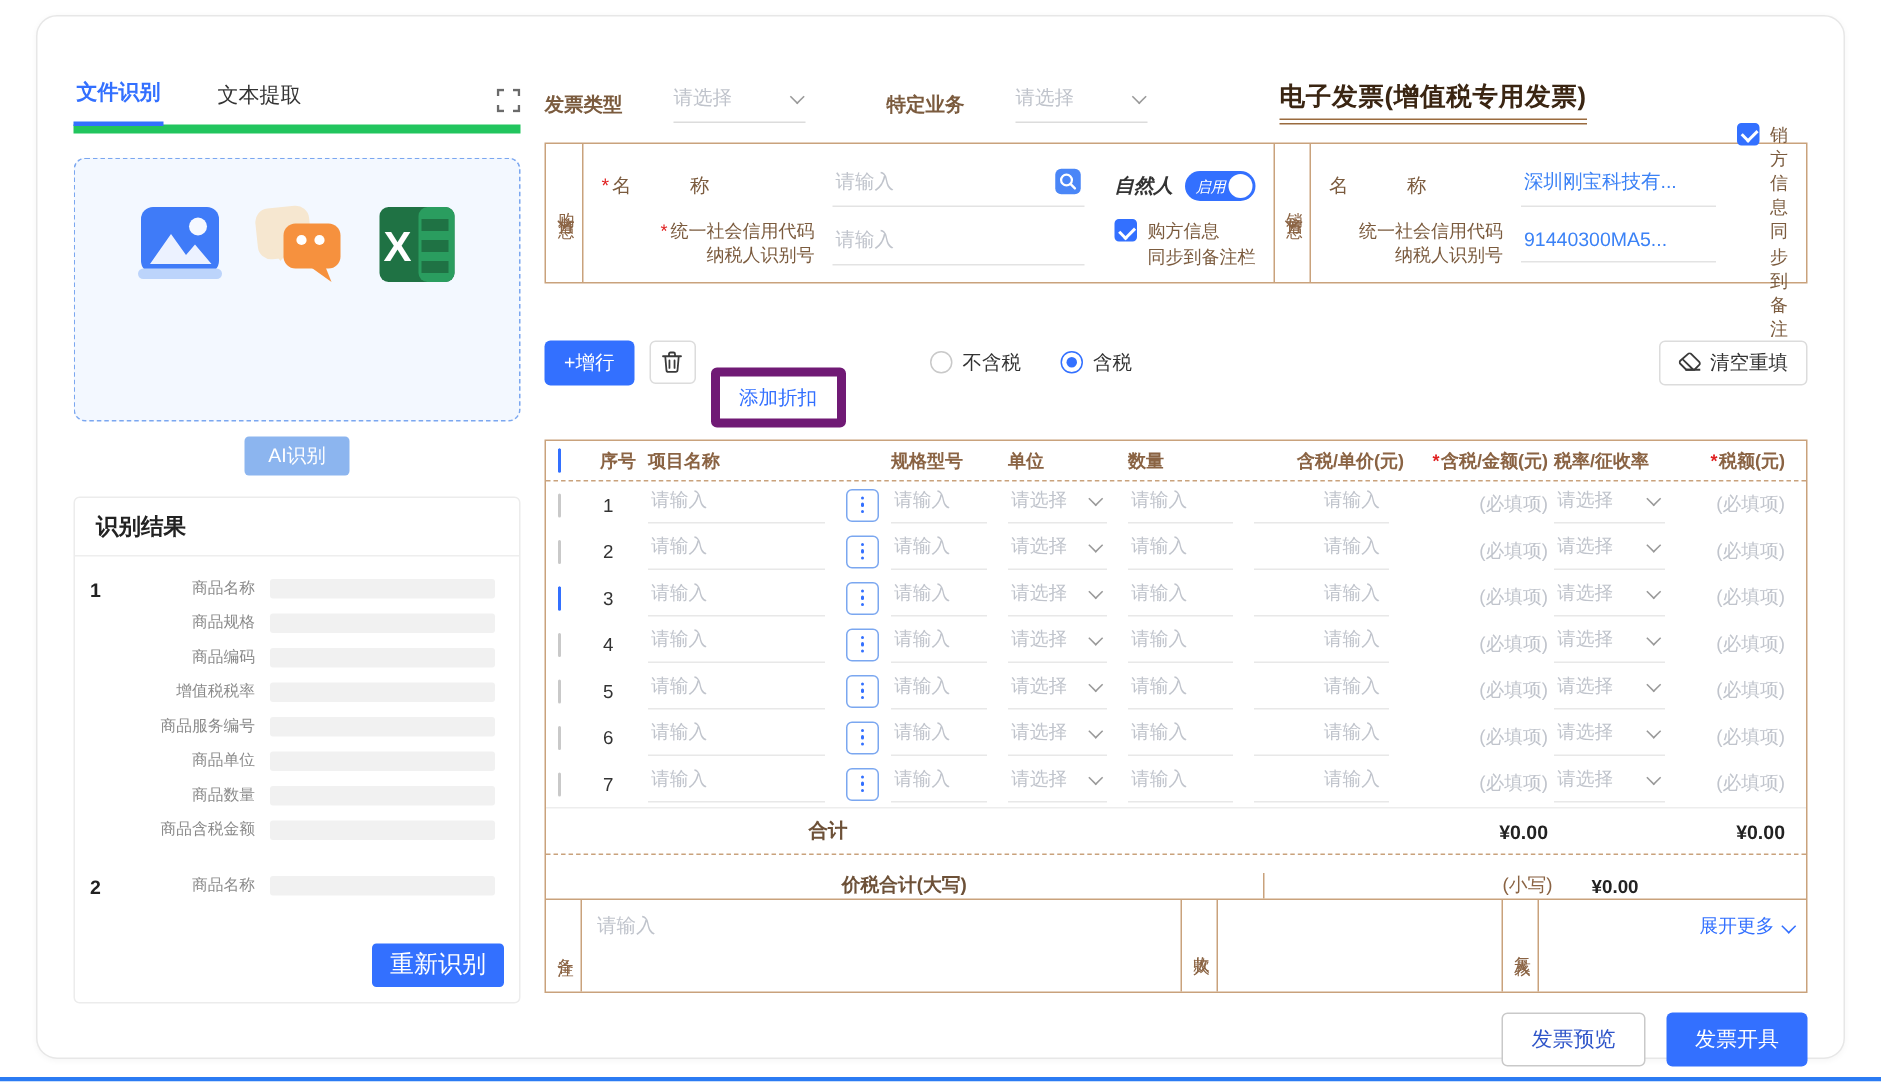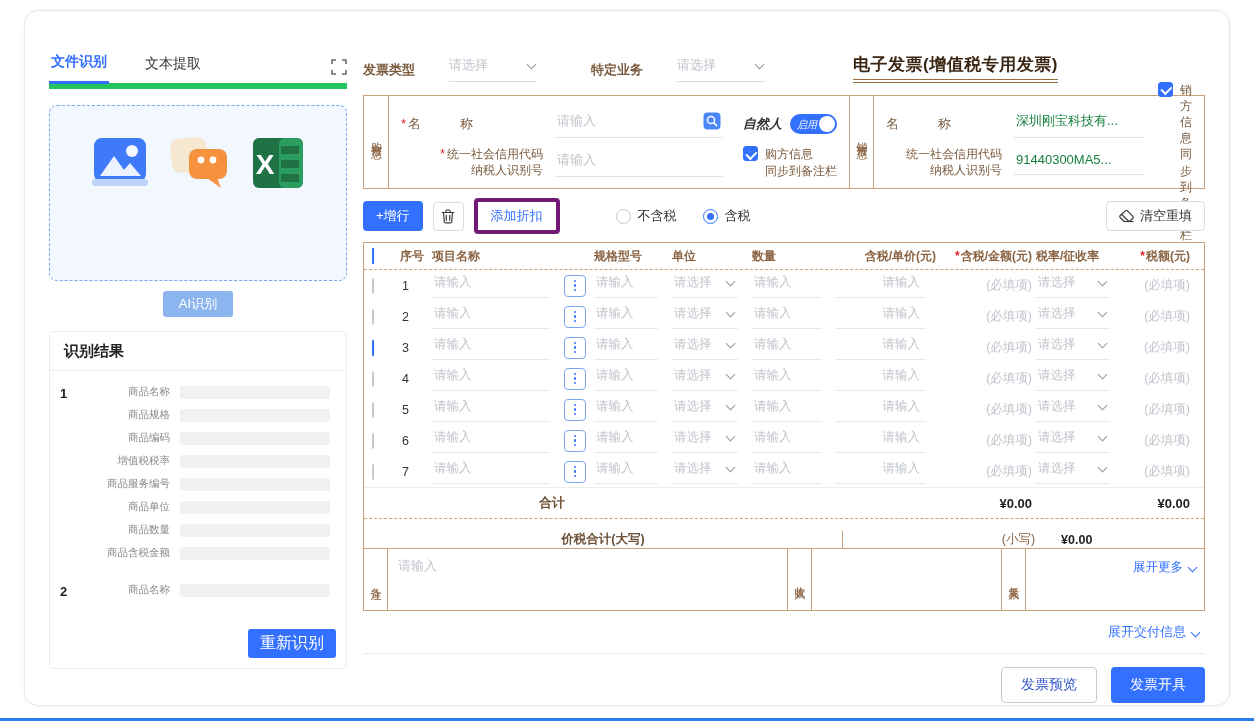--- a/index.html
+++ b/index.html
@@ -53,41 +53,41 @@
   .vs-lr { border-left:1px solid var(--brown); border-right:1px solid var(--brown); }
   .pbody { padding:8px 12px 6px; }
   .buyer { flex:1.5; }
   .seller { flex:1; }
   .prow { display:flex; align-items:center; height:39px; }
   .plbl { width:142px; flex:none; font-size:13px; color:#7b5b3e; }
   .plbl.two { font-size:12px; line-height:1.3; text-align:right; }
   .plbl .ast { color:#e02020; margin-right:2px; }
   .pin { width:168px; flex:none; border-bottom:1px solid #e3e3e3; margin-left:12px; font-size:13px; color:#c0c4cc;
          padding:2px 2px 7px; display:flex; justify-content:space-between; align-items:center; cursor:text; }
-  .pin.value { color:#15803d; white-space:nowrap; overflow:hidden; }
+  .pin.value { color:#3b82f6; white-space:nowrap; overflow:hidden; }
   .seller .plbl { width:116px; }
   .seller .pin { width:130px; }
   .np { margin-left:20px; display:flex; align-items:center; gap:8px; font-size:13px; color:#333; font-weight:bold;font-style:italic; }
   .toggle { width:47px; height:20px; border-radius:10px; background:#3370ff; position:relative; cursor:pointer; flex:none; }
   .toggle .ttxt { position:absolute; left:7px; top:4px; font-size:10px; color:#fff; font-weight:normal; }
   .toggle .knob { position:absolute; right:2px; top:2px; width:16px; height:16px; border-radius:50%; background:#fff; }
   .cbgrp { margin-left:20px; display:flex; gap:7px; align-items:flex-start; font-size:12px; color:#7b5b3e; line-height:1.35; cursor:pointer; }
   .seller .cbgrp { margin-left:14px; }
   .cb { width:15px; height:15px; border:1px solid #c9c9c9; border-radius:3px; background:#fff; position:relative; flex:none; cursor:pointer; }
   .cb.checked { background:#3370ff; border-color:#3370ff; }
   .cb.checked::after { content:""; position:absolute; left:4px; top:1.5px; width:4.5px; height:8px;
                        border-right:2px solid #fff; border-bottom:2px solid #fff; transform:rotate(45deg); }
   .cb.indet { background:#3370ff; border-color:#3370ff; }
   .cb.indet::after { content:""; position:absolute; left:3px; top:6.5px; width:8px; height:2px; background:#fff; }
 
   .toolbar { display:flex; align-items:center; margin:9px 0 8px; gap:10px; }
   .btn-add { background:#3370ff; color:#fff; font-size:13px; padding:6px 13px; border:none; border-radius:4px; cursor:pointer; }
   .btn-trash { width:31px; height:29px; border:1px solid #dcdcdc; border-radius:4px; background:#fff;
                display:flex; align-items:center; justify-content:center; cursor:pointer; }
-  .btn-discount { border:4px solid #701a75; color:#3370ff; font-size:13px; padding:5px 13px; border-radius:4px; background:#fff; cursor:pointer; }
+  .btn-discount { border:6px solid #701a75; color:#3370ff; font-size:13px; padding:5px 13px; border-radius:4px; background:#fff; cursor:pointer;margin-top:47px; }
   .radios { margin-left:46px; display:flex; gap:26px; font-size:13px; color:#333; }
   .radio-item { display:flex; align-items:center; gap:7px; cursor:pointer;justify-content:space-between; }
   .radio { width:15px; height:15px; border:1px solid #c9c9c9; border-radius:50%; position:relative; background:#fff; flex:none; }
   .radio.sel { border-color:#3370ff; }
   .radio.sel::after { content:""; position:absolute; left:3px; top:3px; width:7px; height:7px; border-radius:50%; background:#3370ff; }
   .btn-clear { margin-left:auto; border:1px solid #dcdcdc; border-radius:4px; padding:5px 12px; font-size:13px;
                color:#333; background:#fff; display:flex; align-items:center; gap:6px; cursor:pointer; }
 
   .tbl { border:1px solid var(--brown); }
   .grid { display:grid; grid-template-columns:28px 32px 132px 108px 80px 84px 104px 96px 88px 1fr;
@@ -687,25 +687,20 @@
           <span class="empty"></span>
           <span class="vcell">
               <span class="vtxt">复核人</span>
             </span>
           <span class="more-cell">
             <span class="link"><span>展开更多</span><span class="chev blue"></span></span>
           </span>
         </div>
       </div>
 
-      <div class="delivery">
-        <span class="link" style="font-size:13px">
-          <span>展开交付信息</span><span class="chev blue"></span>
-        </span>
-      </div>
 
       <div class="actions">
         <button class="btn-preview">发票预览</button>
         <button class="btn-issue">发票开具</button>
       </div>
     </div>
   </div>
   <div class="bottom-bar"></div>
 </div>
 

